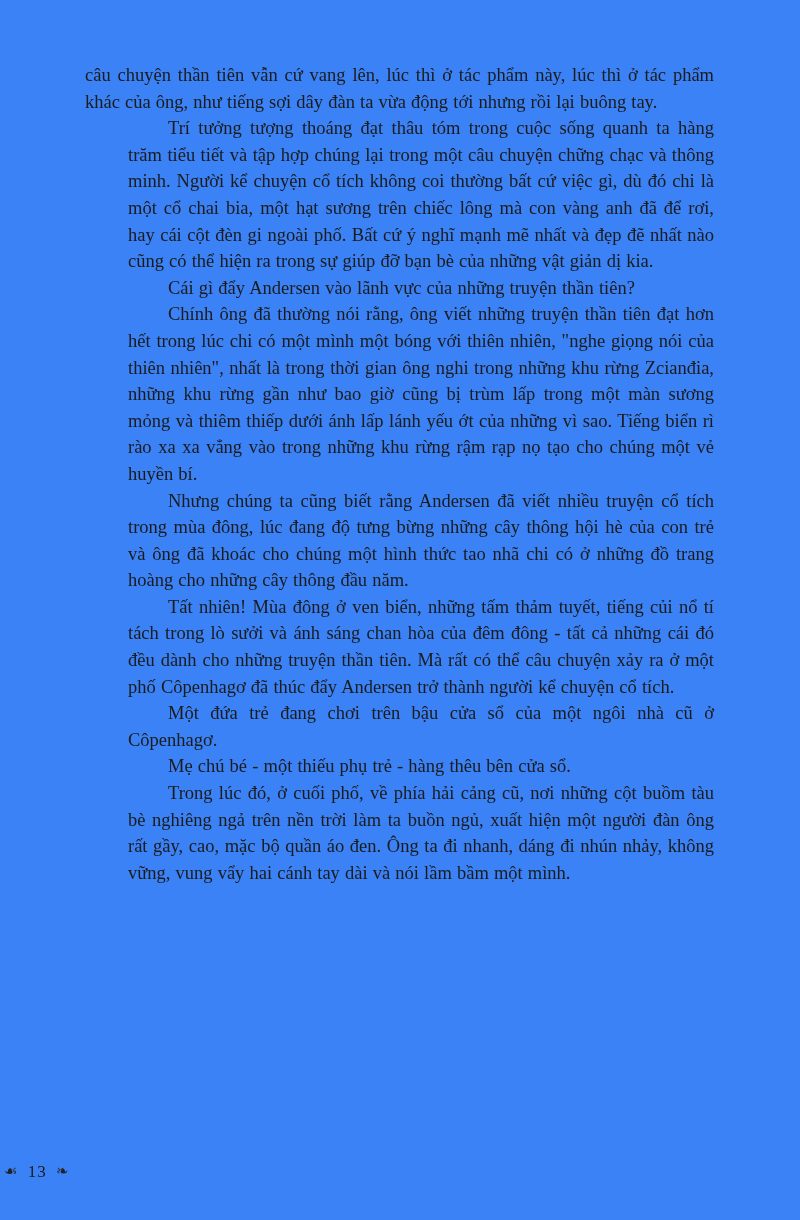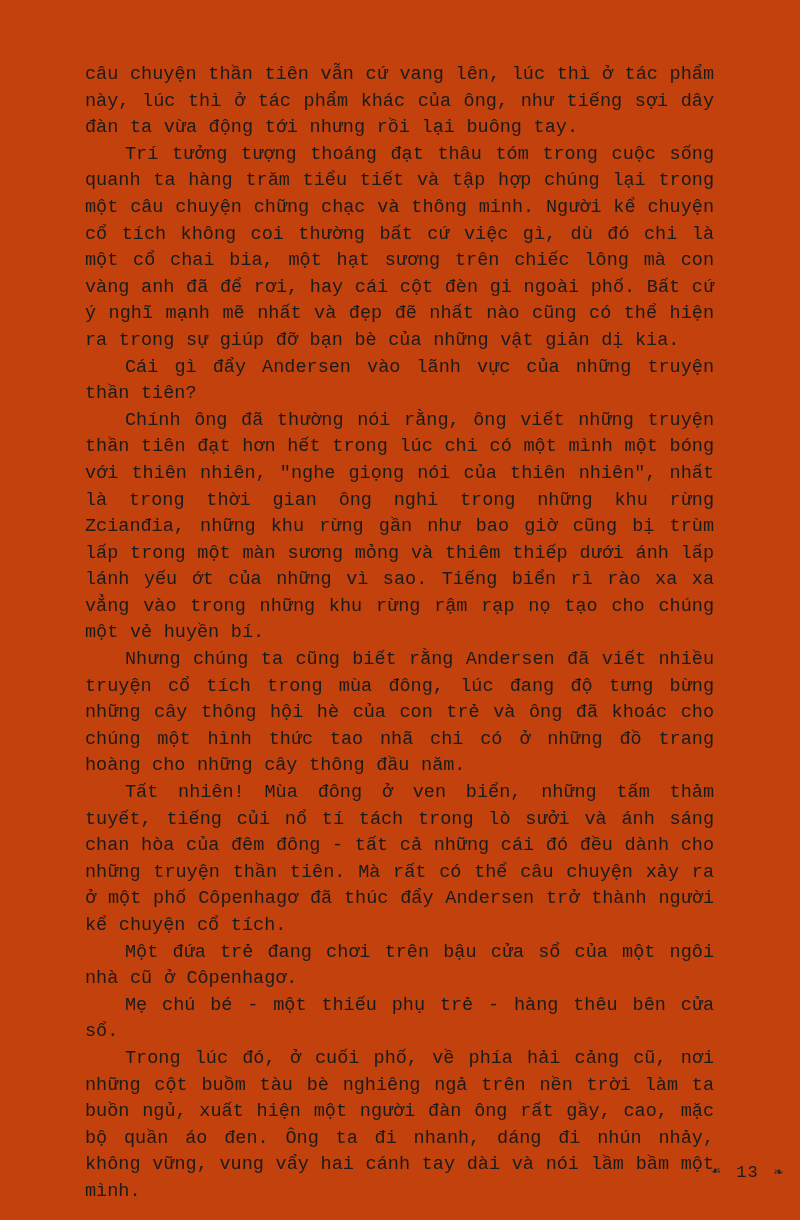--- a/index.html
+++ b/index.html
@@ -5,46 +5,47 @@
   html, body {
     margin: 0;
     padding: 0;
     background: #ffffff;
   }
   .page {
     position: relative;
     width: 800px;
     height: 1220px;
     box-sizing: border-box;
-    background: #c2410c;
+    background: #3b82f6;
     color: #1b1b1b;
-    font-family: Liberation Mono, monospace;
+    font-family: Liberation Serif, serif;
     padding: 62px 86px 0 85px;
     overflow: hidden;
   }
   .text-block {
     width: 100%;
   }
   .para {
     margin: 0;
     font-size: 18.5px;
     line-height: 26.6px;
     text-align: justify;
     text-justify: inter-word;
     word-spacing: 0.5px;
   }
   .para.indent {
     text-indent: 40px;
+    margin-left: 43px;
   }
   .footer {
     position: absolute;
     left: 0;
-    right: 12px;
+    right: 0;
     bottom: 38px;
-    text-align: right;
+    text-align: left;
     font-size: 17px;
     color: #1b1b1b;
     letter-spacing: 1px;
   }
   .footer .orn {
     font-size: 15px;
     position: relative;
     top: -1px;
     padding: 0 4px;
     color: #222;

